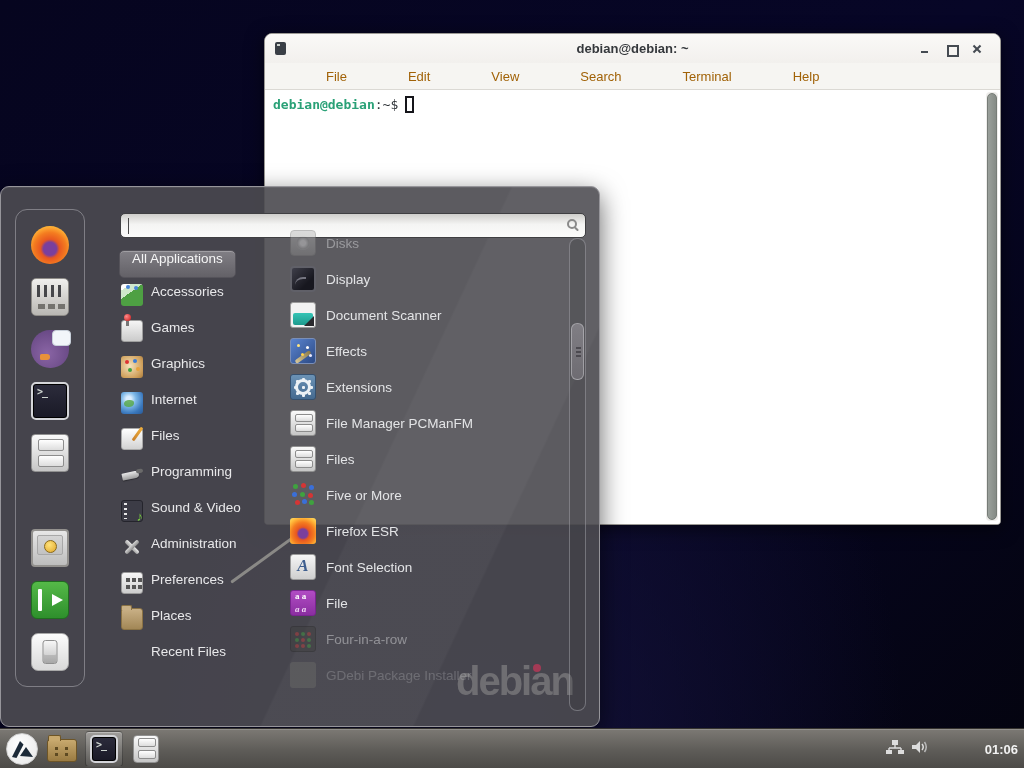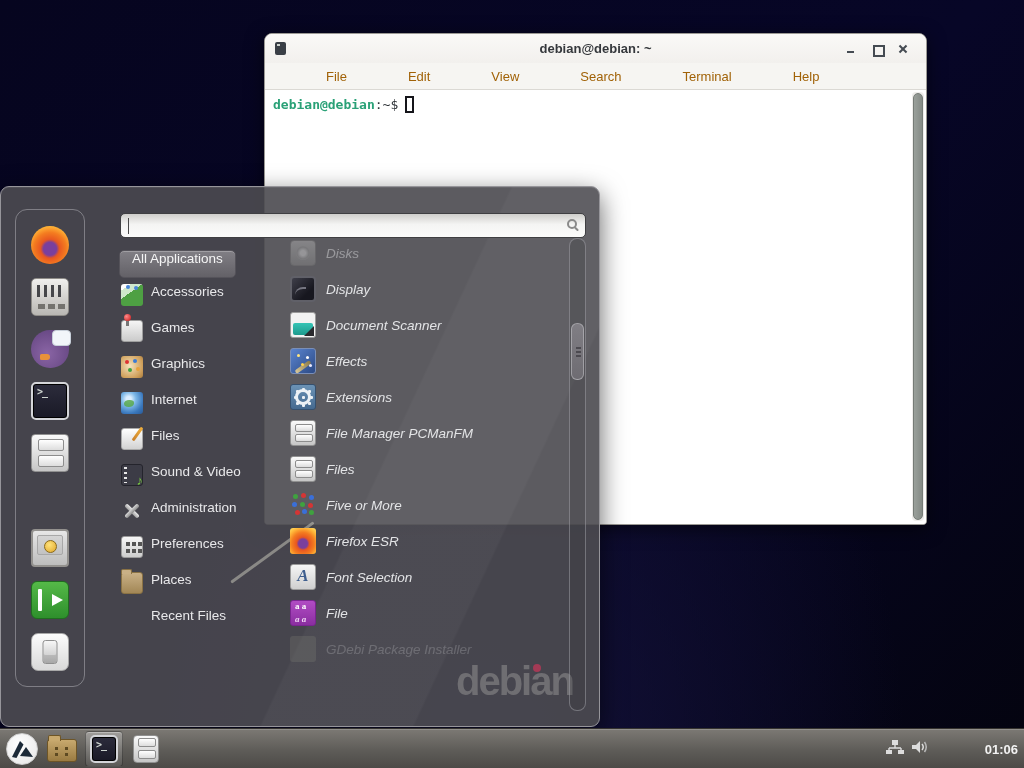--- a/index.html
+++ b/index.html
@@ -6,21 +6,21 @@
   html,body { width:1024px; height:768px; overflow:hidden; }
   body { font-family:"Liberation Sans","DejaVu Sans",sans-serif; position:relative;
          background:#05051e; }
 
   
   .desktop { position:absolute; inset:0;
     background: radial-gradient(ellipse at 48% 100%, #14123a 0%, rgba(20,18,58,0) 55%),
                 linear-gradient(135deg,#06051f 0%, #070627 55%, #04040f 100%); }
 
   
-  .terminal-window { position:absolute; left:264px; top:33px; width:663px; height:492px;
+  .terminal-window { position:absolute; left:264px; top:33px; width:737px; height:492px;
     border-radius:8px 8px 4px 4px; background:#ffffff; border:1px solid #9b9994;
     box-shadow:0 4px 18px rgba(0,0,0,.55); }
   .titlebar { height:29px; background:linear-gradient(180deg,#faf9f7,#f2f0ed);
     border-radius:7px 7px 0 0; display:flex; align-items:center; position:relative; padding:0 10px; }
   .title-mini { width:11px; height:13px; background:#3a3f46; border-radius:2px; position:relative; flex:none; }
   .title-mini::after { content:""; position:absolute; left:2px; top:2px; width:3px; height:2px; background:#cfd4cf; }
   .title-text { position:absolute; left:0; right:0; text-align:center; font-size:13px; font-weight:bold; color:#35383c; }
   .ctrl { width:26px; height:20px; position:relative; z-index:2; cursor:default; flex:none; }
   .ctrl-min { margin-left:auto; }
   .ctrl-min::after { content:""; position:absolute; left:9px; top:12px; width:7px; height:2px; background:#454b52; }
@@ -70,21 +70,21 @@
   .mag::after { content:""; position:absolute; right:-4px; bottom:-3px; width:5px; height:2px;
     background:#8a8a8a; transform:rotate(45deg); border-radius:1px; }
 
   .categories { position:absolute; left:116px; top:62px; width:160px; }
   .cat-row { height:36px; display:flex; align-items:flex-start; gap:8px; padding-left:4px;
     font-size:13.5px; color:#e8e8ea; }
   .cat-row.selected { display:inline-flex; height:28px; margin:0 0 6px 2px; padding:0 12px;
     background:linear-gradient(180deg,#817f85,#636167); border:1px solid #55535a; border-radius:5px;
     box-shadow:inset 0 1px 0 rgba(255,255,255,.25); color:#f5f5f5; }
 
-  .apps { position:absolute; left:285px; top:48px; width:280px;font-style:italic; }
+  .apps { position:absolute; left:285px; top:38px; width:280px; }
   .app-row { height:36px; display:flex; align-items:center; gap:10px; padding-left:4px;
     font-size:13.5px; color:#e3e4e6; }
   .app-row.dimmed { opacity:.45; }
   .app-row.faint { opacity:.22; }
 
   .menu-scrollbar { position:absolute; left:568px; top:51px; width:17px; height:473px;
     border:1px solid rgba(180,180,186,.45); border-radius:8px; background:rgba(55,55,60,.25); }
   .menu-thumb { position:absolute; left:1px; top:84px; width:13px; height:57px;
     background:linear-gradient(180deg,#807e84,#6e6c72); border:1px solid rgba(205,205,210,.5); border-radius:6px; }
   .menu-thumb::after { content:""; position:absolute; left:4px; top:23px; width:5px; height:1.5px;
@@ -345,20 +345,24 @@
         <div class="cat-row">
           <span class="ic ic22 ic-slot cat-internet"></span>
           <span class="cat-label">Internet</span>
         </div>
       
         <div class="cat-row">
           <span class="ic ic22 ic-slot cat-office"></span>
           <span class="cat-label">Files</span>
         </div>
       
+        <div class="cat-row">
+          <span class="ic ic22 ic-slot cat-programming"></span>
+          <span class="cat-label">Programming</span>
+        </div>
       
         <div class="cat-row">
           <span class="ic ic22 ic-slot cat-soundvideo"></span>
           <span class="cat-label">Sound &amp; Video</span>
         </div>
       
         <div class="cat-row">
           <span class="ic ic22 ic-slot cat-admin"></span>
           <span class="cat-label">Administration</span>
         </div>
@@ -429,20 +433,24 @@
         <div class="app-row">
           <span class="ic ic26 ic-slot app-fontsel"></span>
           <span class="app-label">Font Selection</span>
         </div>
 
         <div class="app-row">
           <span class="ic ic26 ic-slot app-fonts"></span>
           <span class="app-label">File</span>
         </div>
 
+        <div class="app-row dimmed">
+          <span class="ic ic26 ic-slot app-fourinarow"></span>
+          <span class="app-label">Four-in-a-row</span>
+        </div>
 
         <div class="app-row dimmed faint">
           <span class="ic ic26 ic-slot app-gdebi"></span>
           <span class="app-label">GDebi Package Installer</span>
         </div>
       </div>
 
     <div class="menu-scrollbar">
       <div class="menu-thumb"></div>
     </div>

